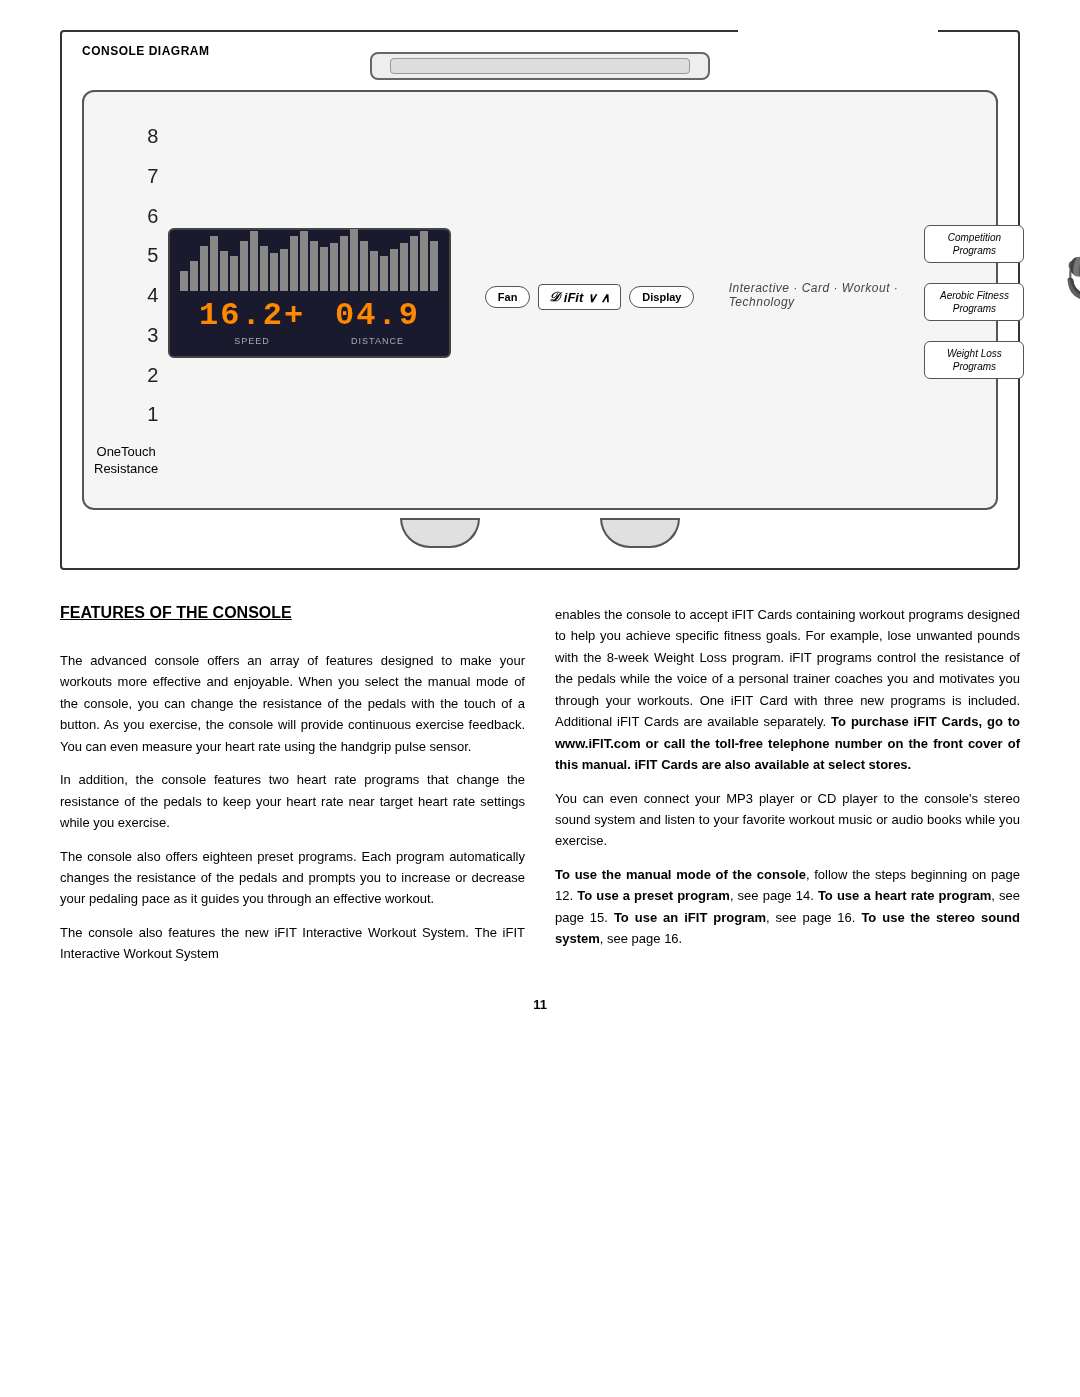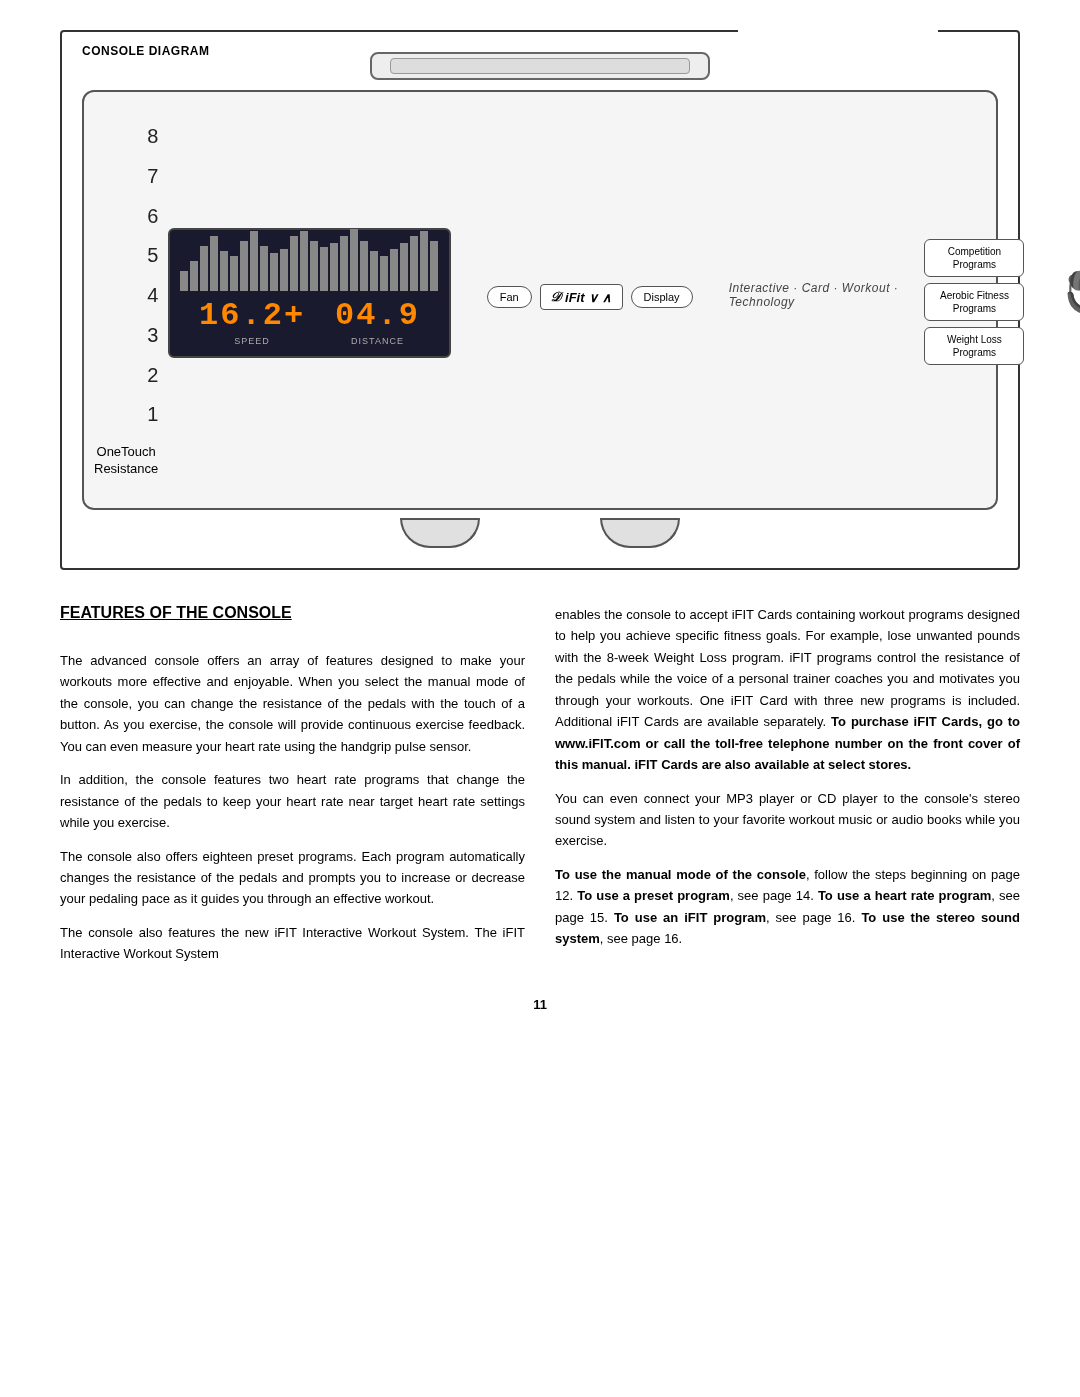--- a/index.html
+++ b/index.html
@@ -170,20 +170,21 @@
       width: 340px;
       justify-content: center;
     }
     .btn-oval {
       border: 1.5px solid #555;
       border-radius: 20px;
       padding: 4px 12px;
       font-size: 11px;
       background: #fff;
       white-space: nowrap;
+      font-weight: bold;
     }
     .ifit-slot {
       border: 1.5px solid #555;
       border-radius: 4px;
       padding: 4px 10px;
       font-size: 13px;
       background: #fff;
       display: flex;
       align-items: center;
       gap: 4px;
@@ -193,21 +194,22 @@
     .ifit-tagline {
       font-size: 12px;
       color: #444;
       font-style: italic;
       margin-bottom: 10px;
       letter-spacing: 0.5px;
     }
     .program-left {
       display: flex;
       flex-direction: column;
-      gap: 6px;
+      gap: 20px;
+      font-style: italic;
     }
     .prog-btn {
       border: 1.5px solid #555;
       border-radius: 6px;
       padding: 5px 10px;
       font-size: 10px;
       text-align: center;
       background: #fff;
       width: 100px;
       line-height: 1.3;

